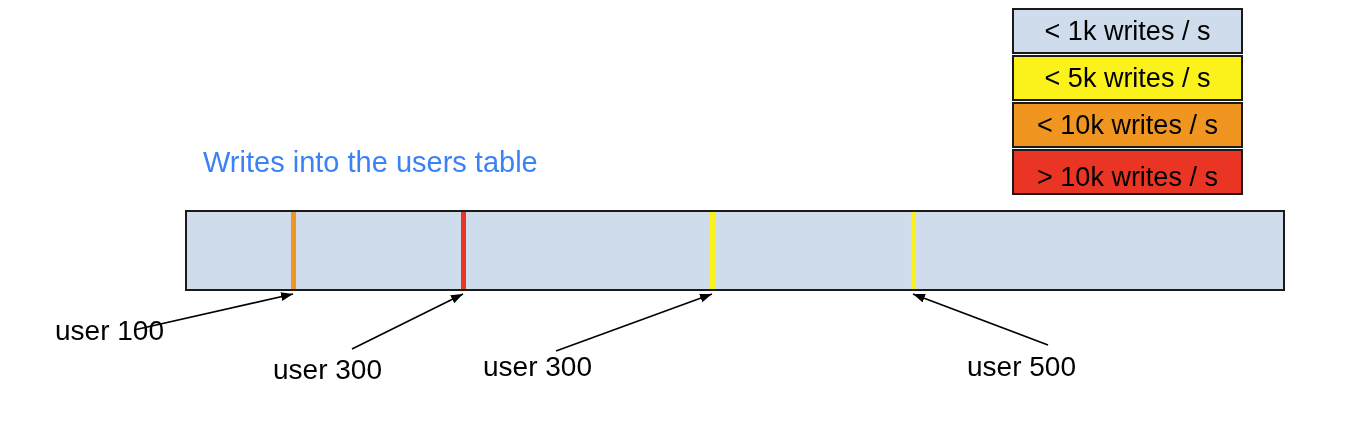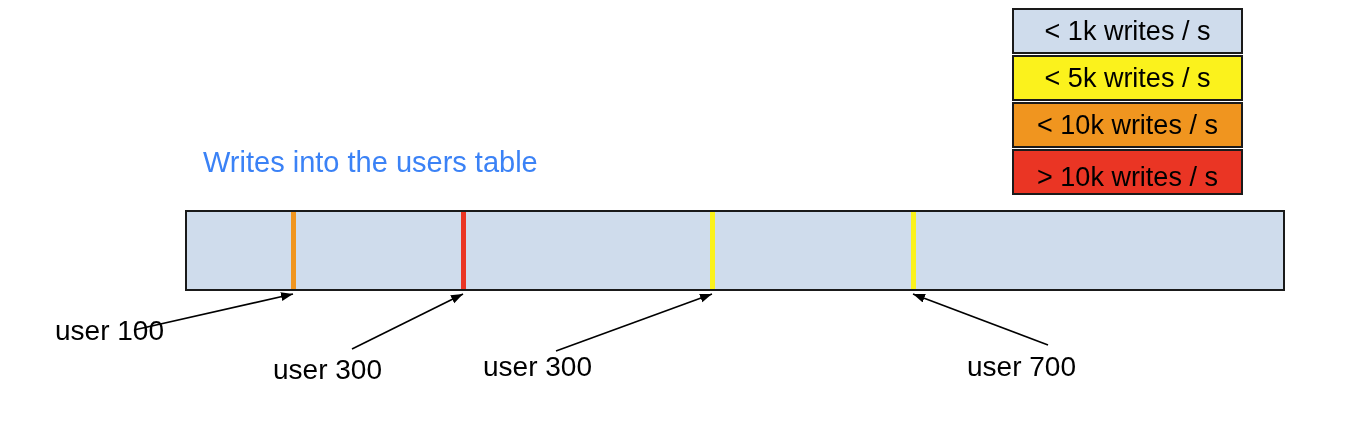--- a/index.html
+++ b/index.html
@@ -101,21 +101,21 @@
       <div class="tick" style="left: 290.5px; background: rgb(240, 149, 31);"></div>
       <div class="tick" style="left: 460.5px; background: rgb(234, 53, 36);"></div>
       <div class="tick" style="left: 709.5px; background: rgb(251, 242, 28);"></div>
       <div class="tick" style="left: 910.5px; background: rgb(251, 242, 28);"></div>
     </div>
 
   <div id="label-layer">
       <div class="user-label" style="left: 55px; top: 316px;">user 100</div>
       <div class="user-label" style="left: 273px; top: 355px;">user 300</div>
       <div class="user-label" style="left: 483px; top: 352px;">user 300</div>
-      <div class="user-label" style="left: 967px; top: 352px;">user 700</div>
+      <div class="user-label" style="left: 967px; top: 352px;">user 500</div>
     </div>
 
   <div class="legend" id="legend">
       <div class="legend-item" style="background: rgb(207, 220, 236);">
         <span>&lt; 1k writes / s</span>
       </div>
       <div class="legend-item" style="background: rgb(251, 242, 28);">
         <span>&lt; 5k writes / s</span>
       </div>
       <div class="legend-item" style="background: rgb(240, 149, 31);">

